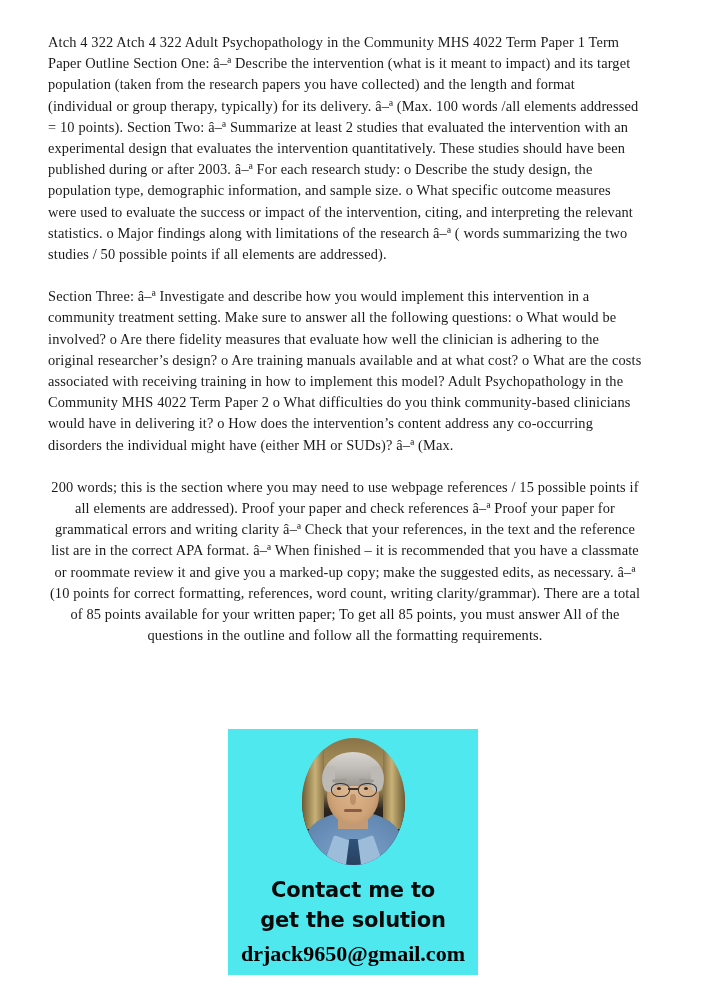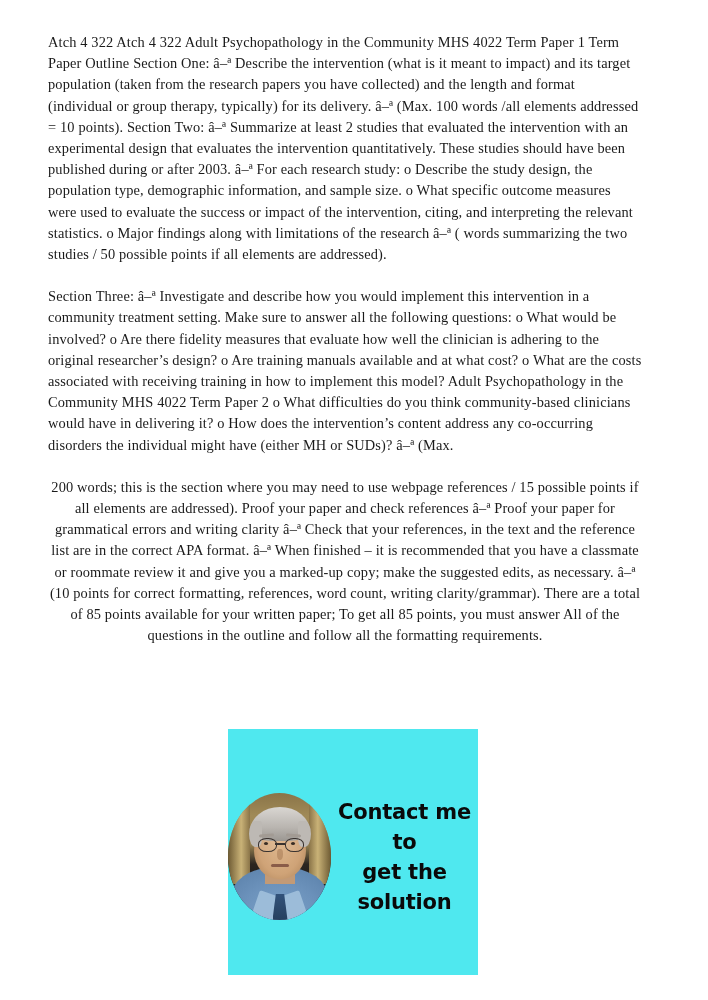--- a/index.html
+++ b/index.html
@@ -38,20 +38,21 @@
   
   #contact-card {
     position: absolute;
     left: 228px;
     top: 729px;
     width: 250px;
     height: 246px;
     background: #4fe8ef;
     box-sizing: border-box;
     display: flex;
+    flex-direction: column;
     align-items: center;
   }
 
   #avatar {
     width: 103px;
     height: 127px;
     margin-top: 9px;
     border-radius: 50% / 50%;
     overflow: hidden;
     position: relative;
@@ -220,14 +221,15 @@
     <div class="av-layer av-gl-r"></div>
     <div class="av-layer av-gl-bridge"></div>
     <div class="av-layer av-eye-l"></div>
     <div class="av-layer av-eye-r"></div>
     <div class="av-layer av-nose"></div>
     <div class="av-layer av-mouth"></div>
   </div>
 
   <div id="card-heading">Contact me to
 get the solution</div>
+  <div id="card-email">drjack9650@gmail.com</div>
 
 </div>
 
 </body></html>

